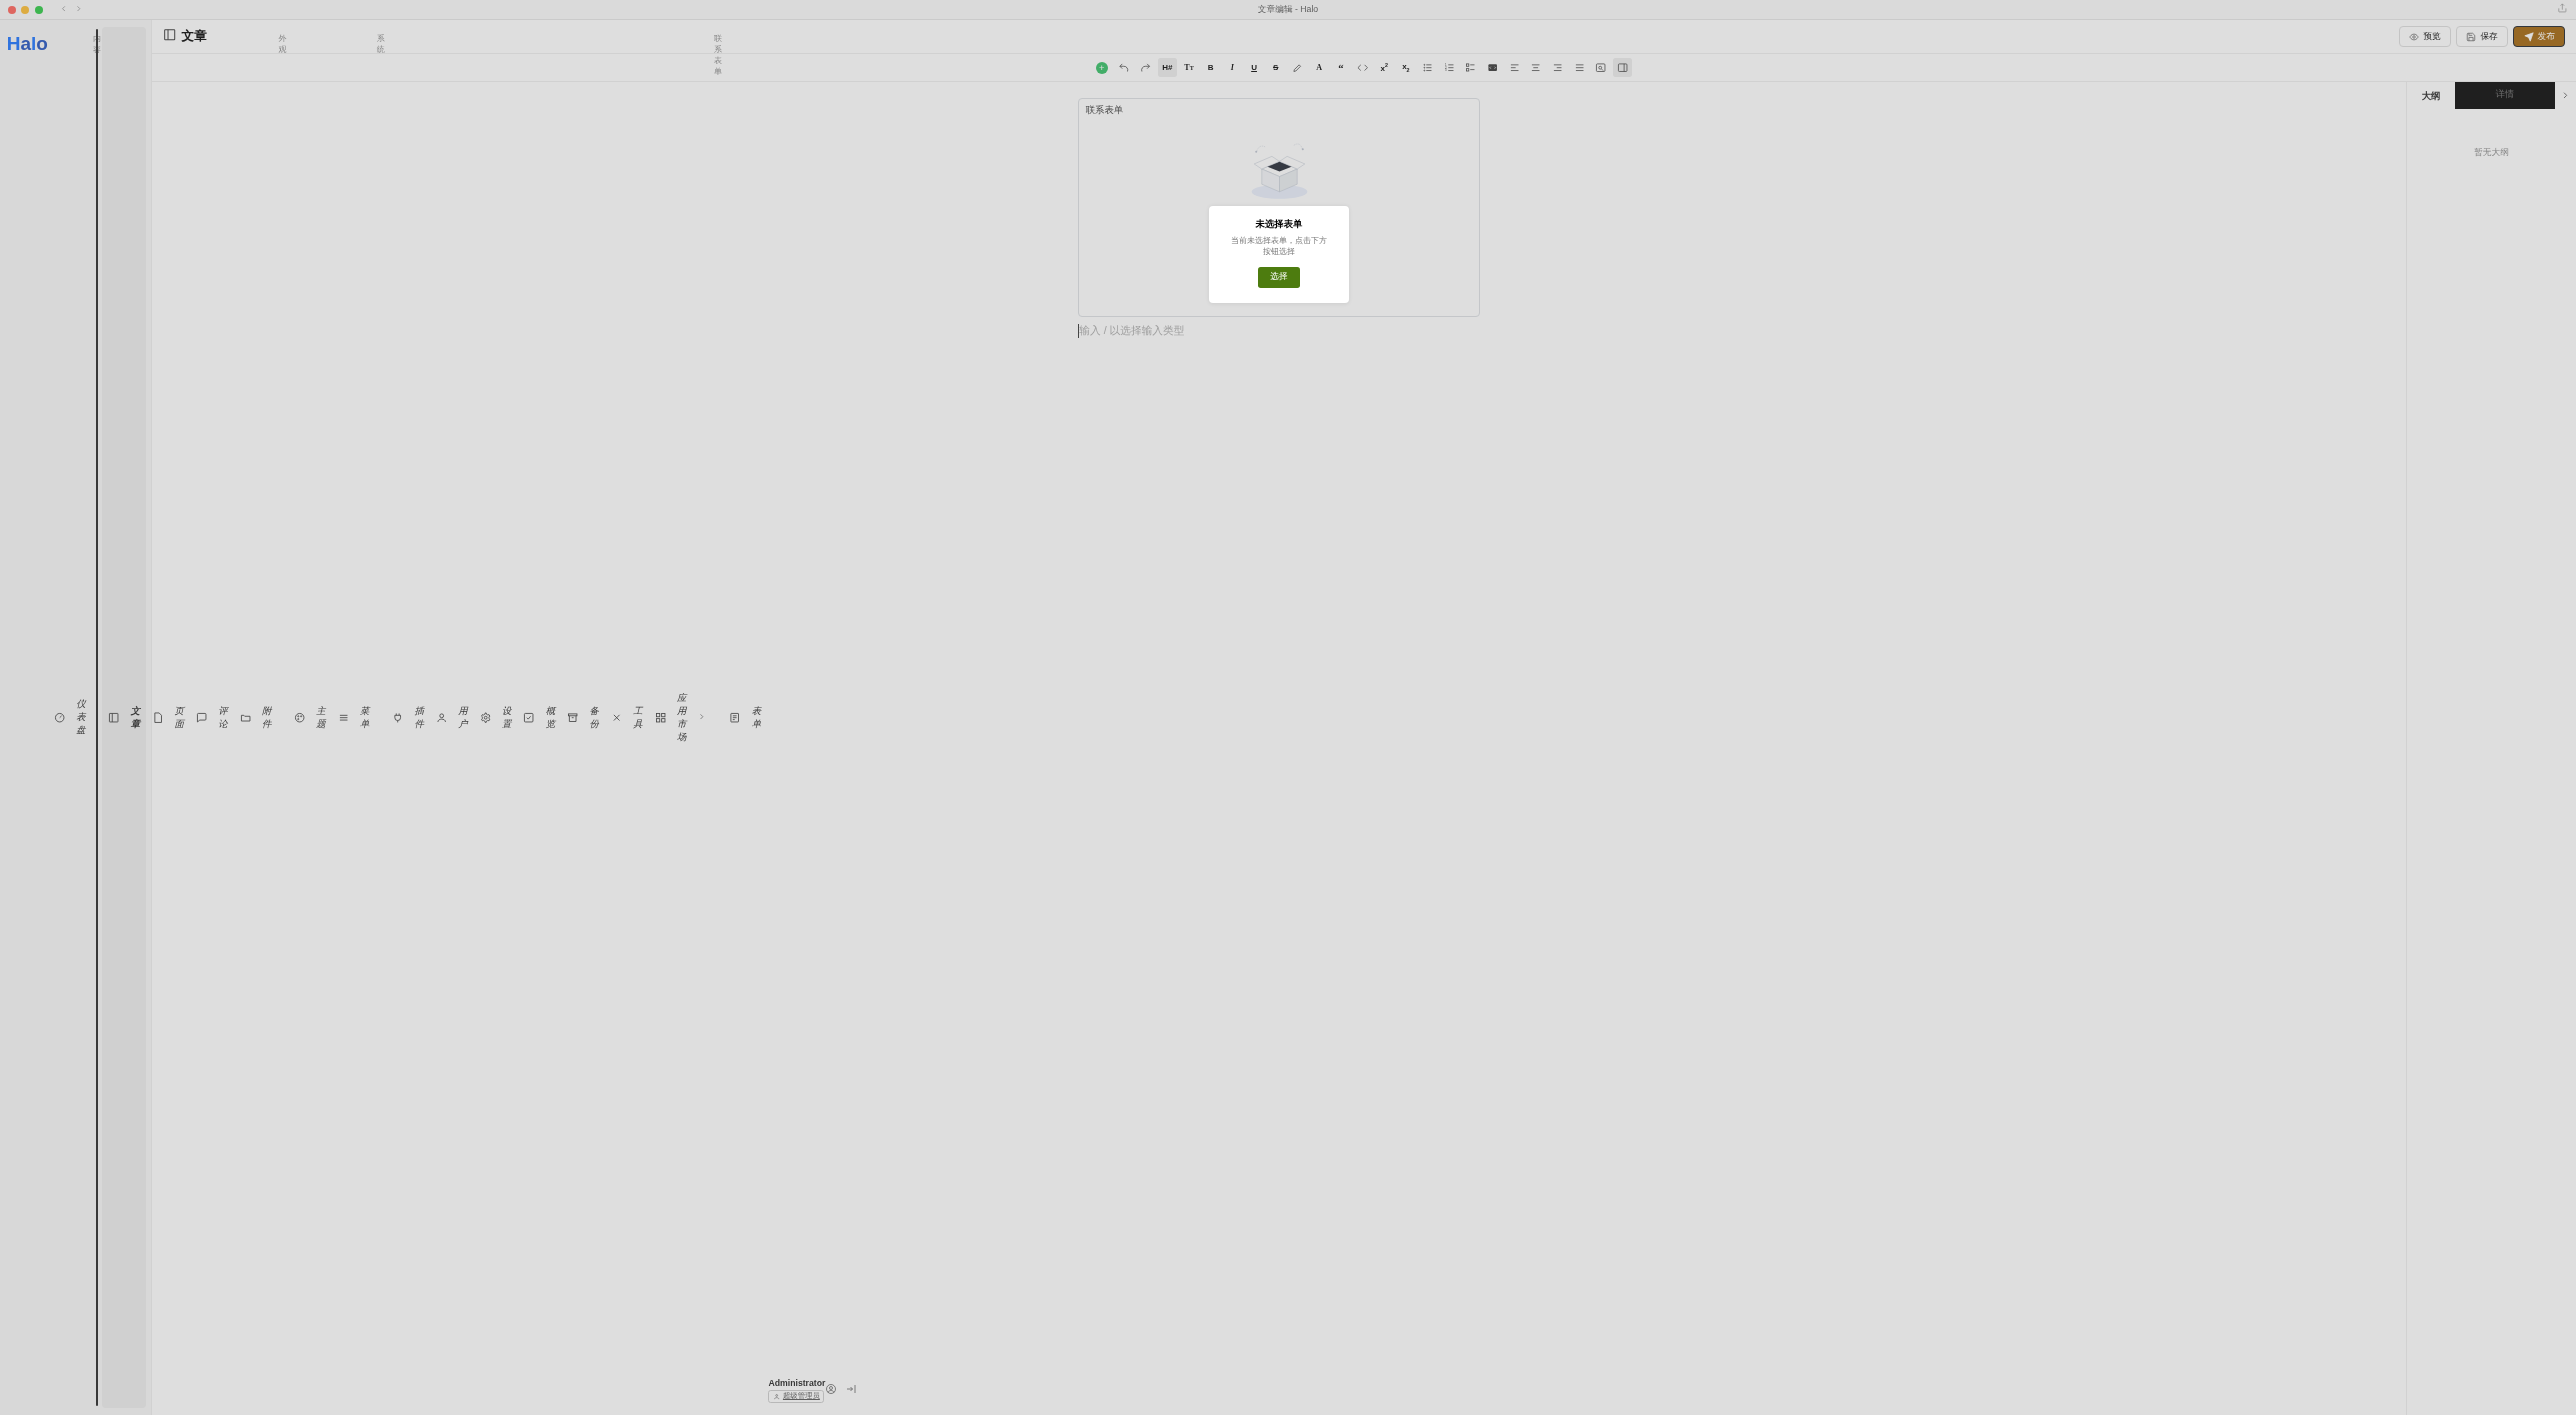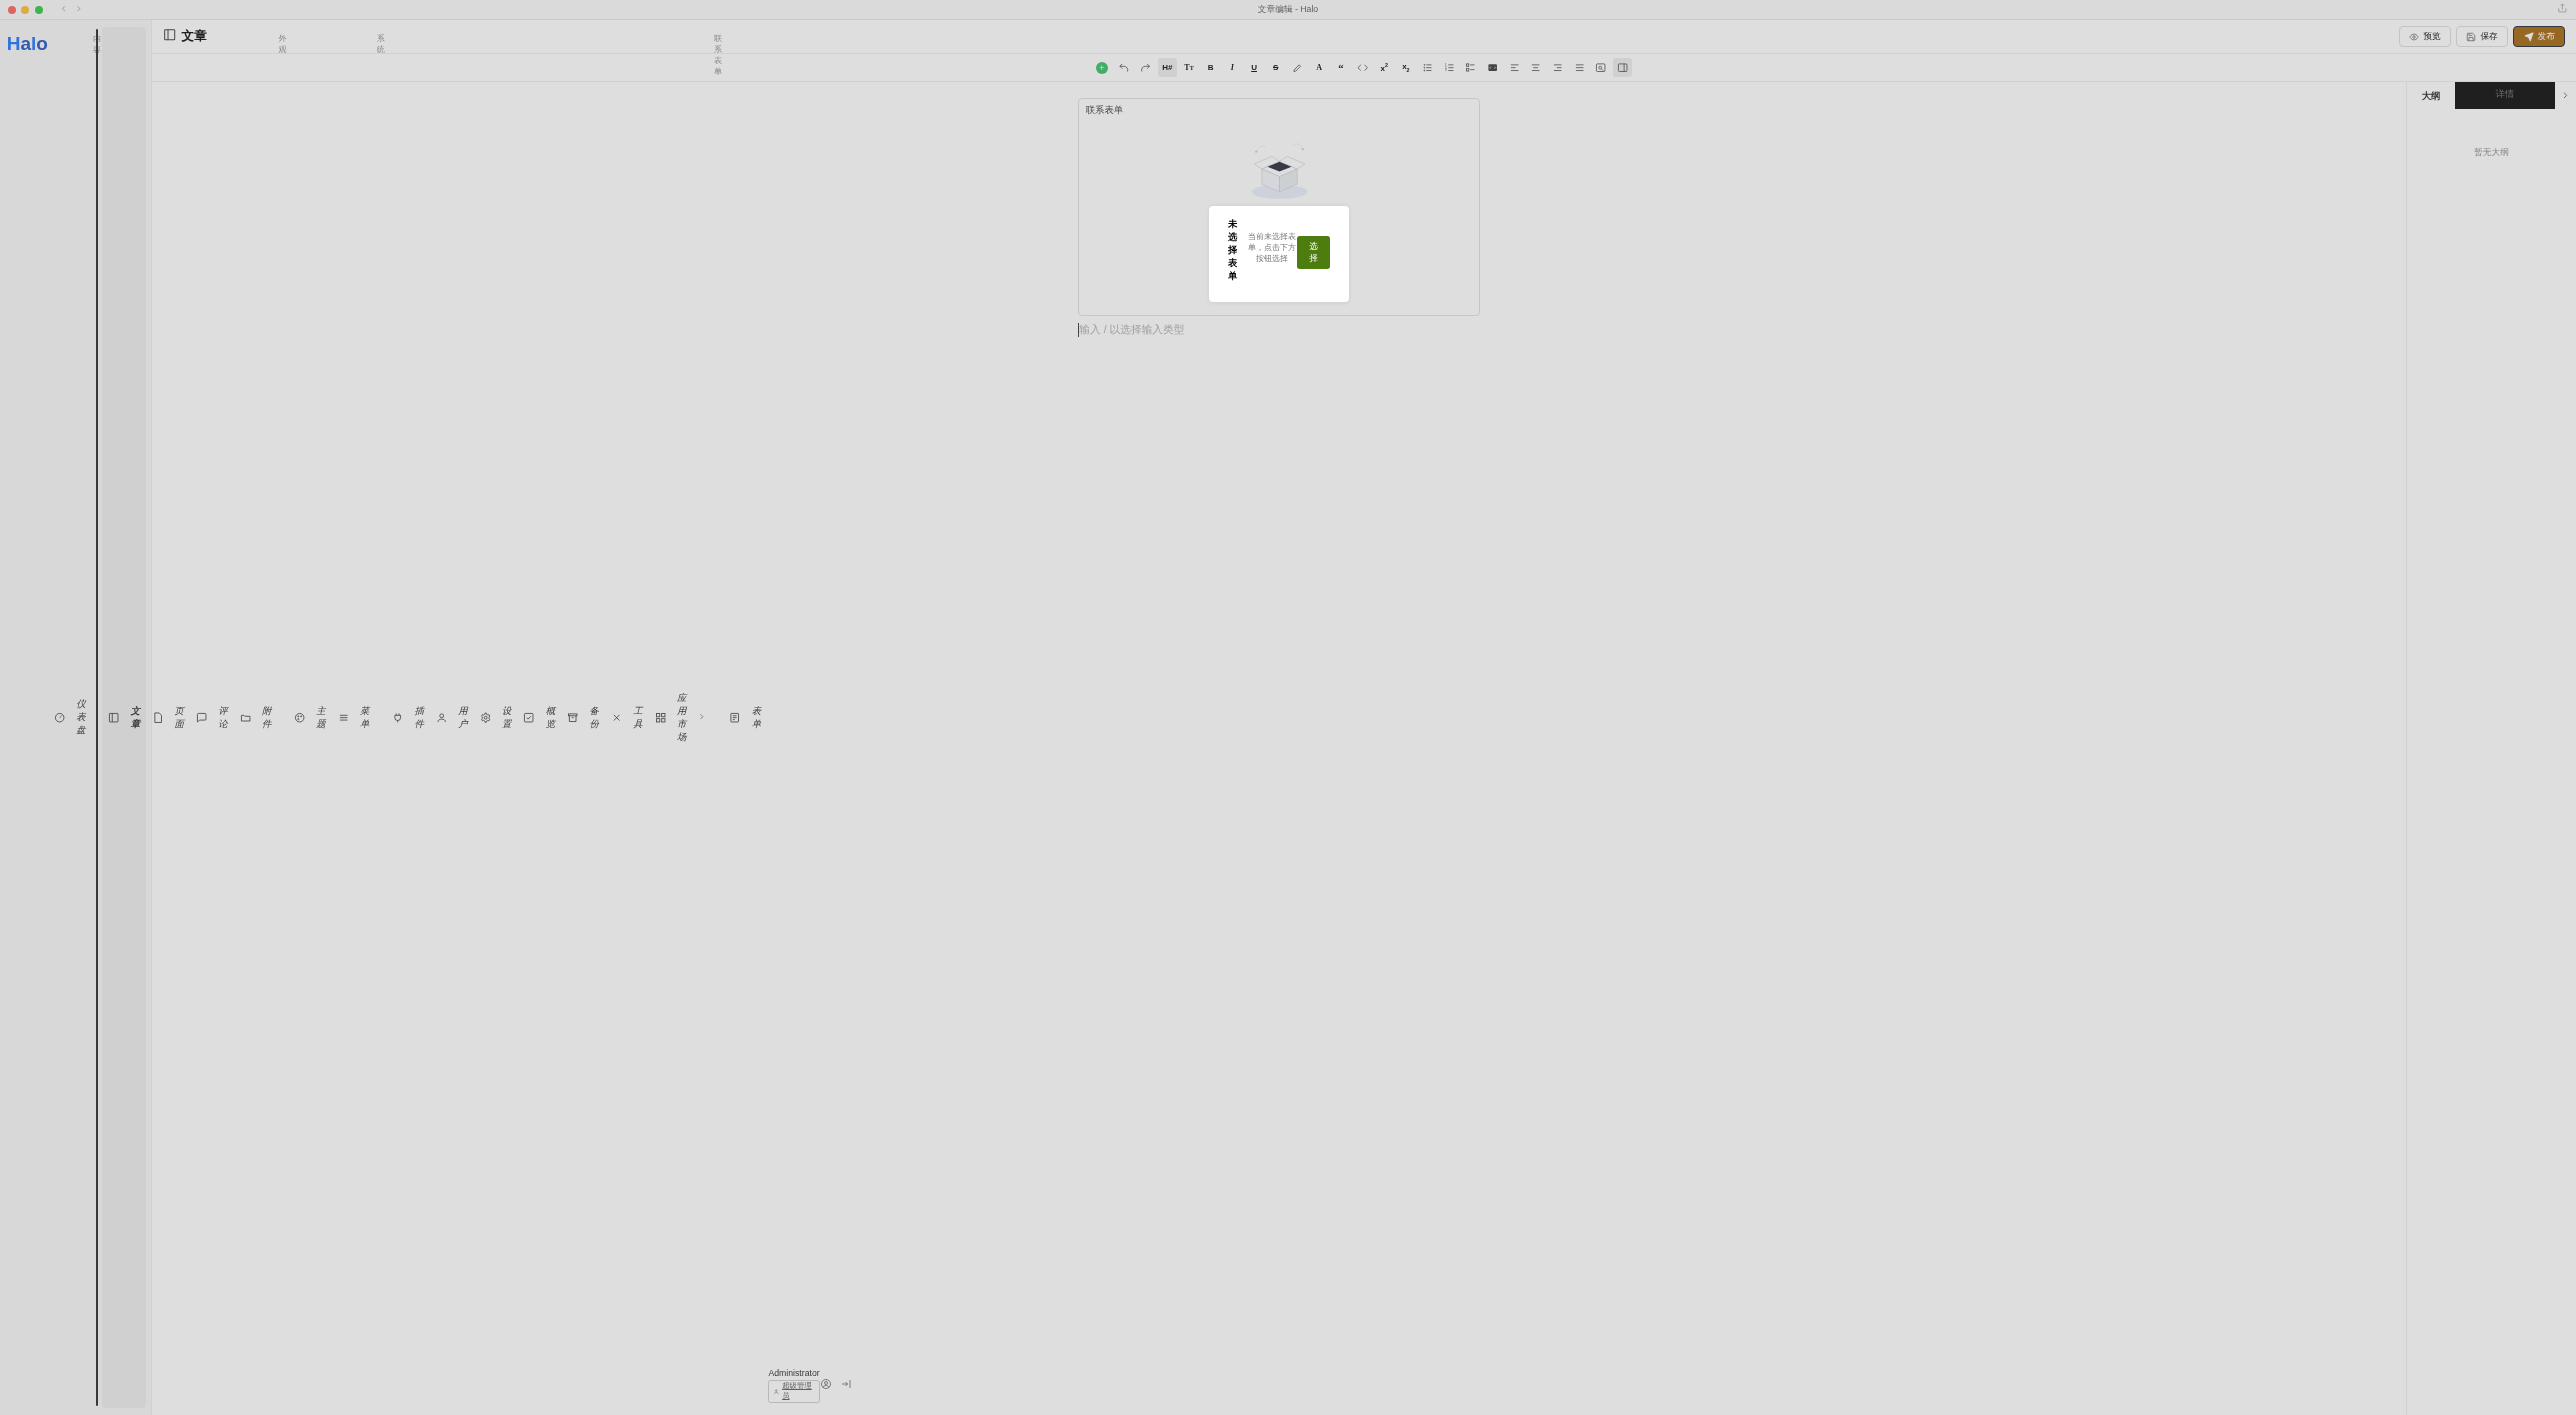--- a/index.html
+++ b/index.html
@@ -24,21 +24,21 @@
 .logo span.a1{color:#1670ff;} .logo span.a2{color:#1d4fbf;}
 .search-mock { height:5.4px;background:#eaeaea; border-radius:2.7px; margin:0 0 9.4px 0;}
 .s-item { display:flex; align-items:center; gap:11px; padding:4.7px 6px; border-radius:4px; color:#222; font-size:9.4px; cursor:pointer;font-style:italic;}
 .s-item.active { background:#ececec; font-weight:600; position:relative;}
 .s-item.active::before{content:"";position:absolute;left:-6.7px;top:2.7px;bottom:2.7px;width:2px;background:#222;border-radius:1.3px;}
 .s-item .ic{width:11.4px;height:11.4px;display:inline-flex;align-items:center;justify-content:center;}
 .s-item .ic svg{width:11.4px;height:11.4px;stroke:#333;fill:none;stroke-width:1.8;}
 .s-section { font-size:8px; color:#888; padding:6.7px 1.3px 2.7px 1.3px;}
 .s-item.has-sub .chev{margin-left:auto;}
 .s-footer{ margin-top:auto; padding:5.4px 1.3px; display:flex; align-items:center;}
-.s-footer .name{font-size:8.7px;font-weight:400;color:#222;}
+.s-footer .name{font-size:8.7px;font-weight:700;color:#222;}
 .role-pill{display:inline-flex;align-items:center;gap:2.7px;font-size:7.4px;color:#555;border:0.7px solid #ccc;border-radius:2.7px;padding:0.7px 3.4px;margin-top:2px;text-decoration:underline;}
 .s-footer .right-ic{margin-left:auto;display:flex;gap:8px;}
 .s-footer .right-ic svg{width:12px;height:12px;stroke:#555;fill:none;stroke-width:1.6;}
 
 .main { flex:1; display:flex; flex-direction:column; }
 .topbar{ height:34px; border-bottom:0.7px solid #eee; display:flex; align-items:center; padding:0 10.7px;}
 .topbar .title-wrap{display:flex;align-items:center;gap:5.4px;font-size:12.7px;font-weight:600;}
 .topbar .title-wrap svg{width:13.4px;height:13.4px;stroke:#333;fill:none;stroke-width:1.8;}
 .topbar .actions{margin-left:auto;display:flex;gap:5px;}
 .btn{display:inline-flex;align-items:center;gap:4px;height:21.5px;padding:0 9.4px;border-radius:4px;font-size:8.7px;border:0.7px solid #ddd;background:#fff;cursor:pointer;}
@@ -53,21 +53,21 @@
 .tbtn svg{width:11.4px;height:11.4px;stroke:#333;fill:none;stroke-width:1.6;}
 .tbtn .txt{font-size:8px;font-weight:700;}
 
 .workspace{flex:1;display:flex;}
 .editor{flex:1;display:flex;justify-content:center;padding-top:16px;}
 .editor-inner{width:402px;}
 .formblock{border:1.3px solid #dcdfe3;border-radius:4px;background:#fff;}
 .formblock-hdr{padding:5.4px 6.7px;font-size:9.4px;color:#333;}
 .formblock-body{display:flex;flex-direction:column;align-items:center;padding:9.4px 0 0 0;}
 .boxsvg{width:81px;height:74px;}
-.card{background:#fff;border-radius:4px;box-shadow:0 0.7px 4px rgba(0,0,0,.08);padding:12px 19px 14.8px;display:flex;flex-direction:row;align-items:center;width:140px;z-index:1500;position:relative;}
+.card{background:#fff;border-radius:4px;box-shadow:0 0.7px 4px rgba(0,0,0,.08);padding:12px 19px 14.8px;display:flex;flex-direction:column;align-items:center;width:140px;z-index:1500;position:relative;}
 .card h4{font-size:9.4px;font-weight:700;margin-bottom:4px;}
 .card p{font-size:8px;color:#777;margin-bottom:9.4px;text-align:center;}
 .card .pickbtn{background:#4d7c0f;color:#fff;border:none;border-radius:2.7px;padding:4.7px 12px;font-size:8.7px;cursor:pointer;}
 .editor .placeholder{color:#aaa;font-size:10.7px;padding:6.7px 1.3px;position:relative;}
 .editor .placeholder::before{content:"";position:absolute;left:0;top:6.7px;bottom:6.7px;width:0.7px;background:#333;}
 
 .rightpanel{width:170px;border-left:0.7px solid #eee;display:flex;flex-direction:column;}
 .rp-tabs{display:flex;align-items:center;height:27px;}
 .rp-tab{flex:0 0 48px;text-align:center;font-size:9.4px;padding:6px 0;cursor:pointer;color:#666;}
 .rp-tab.active{background:#fff;font-weight:600;color:#222;box-shadow:0 0.7px 0 #fff; border-top:1.3px solid transparent;}

